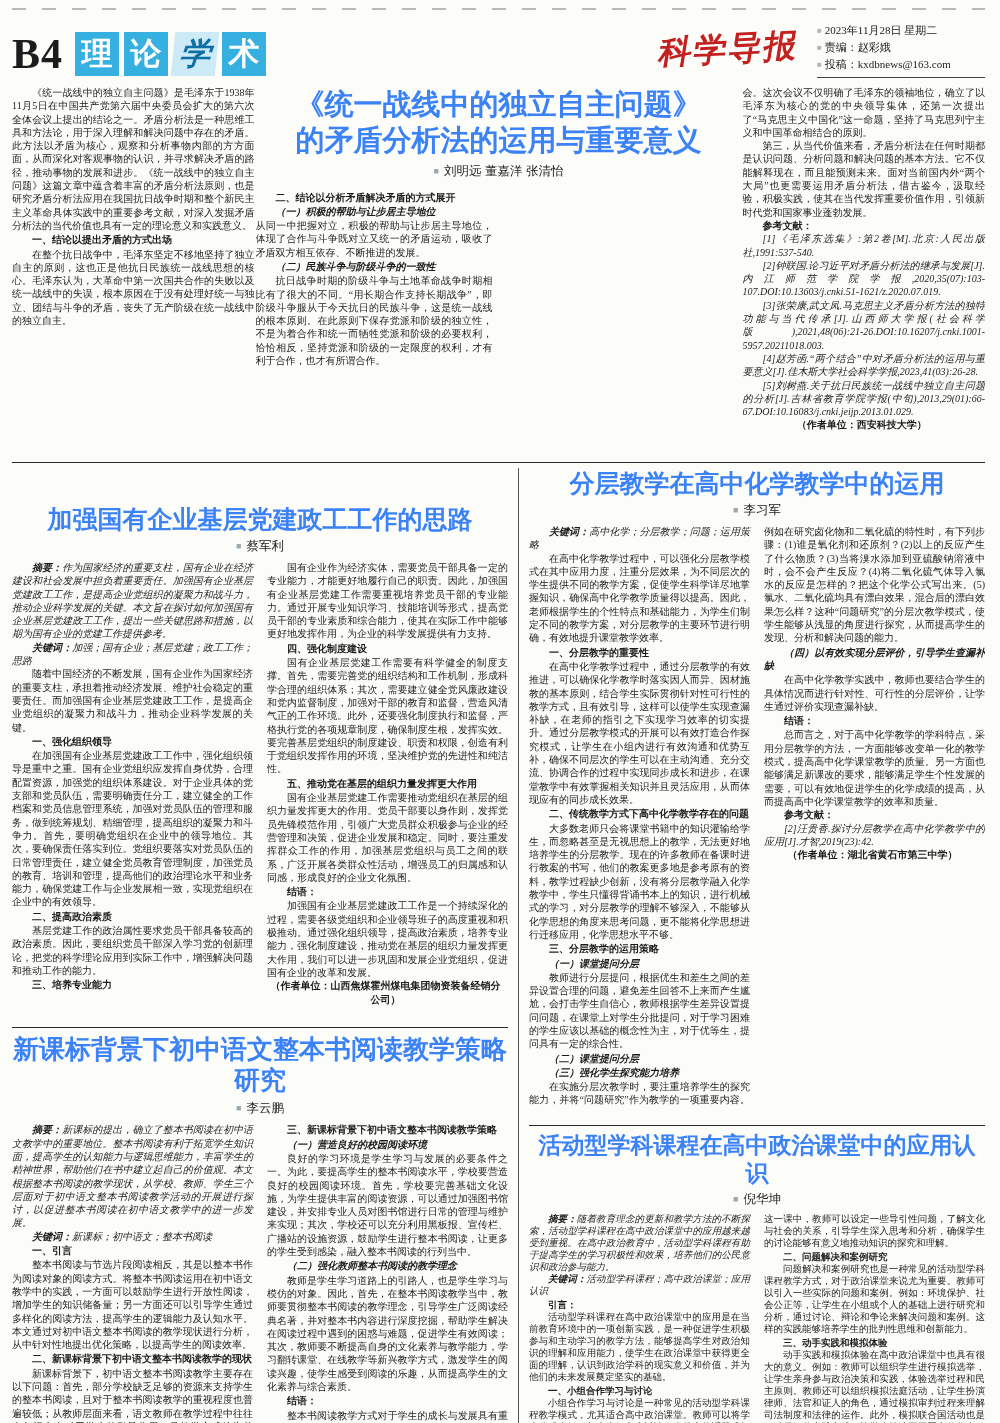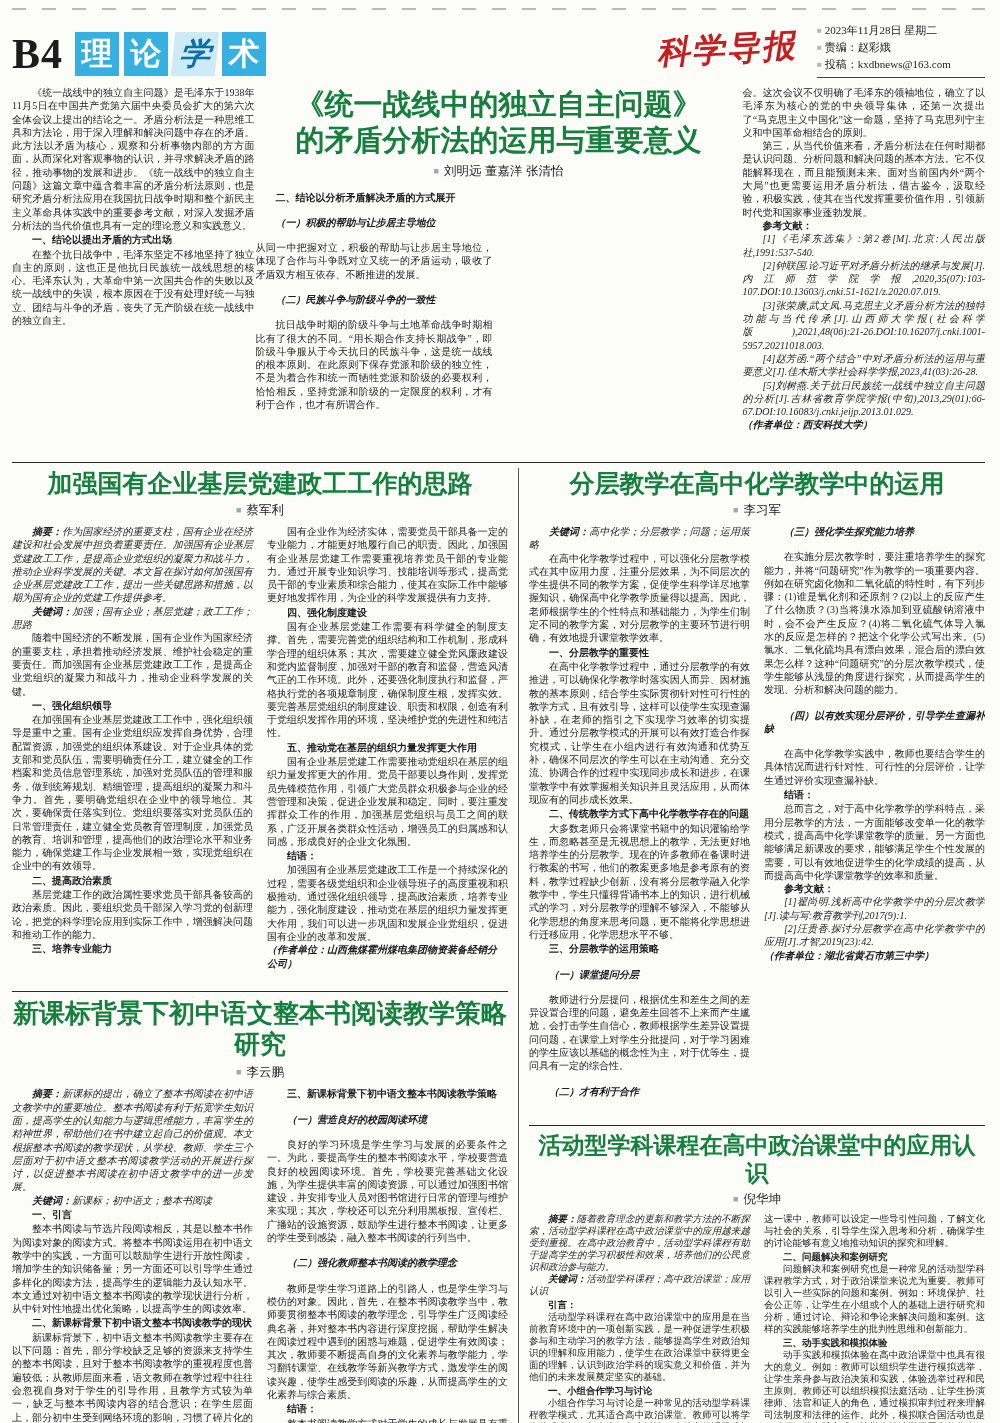--- a/index.html
+++ b/index.html
@@ -18,54 +18,54 @@
   .secblocks { display:flex; gap:5px; }
   .secblock { width:44px; height:44px; background:#35b0e0; color:#fff; font-family:"Liberation Sans","DejaVu Sans",sans-serif;
     font-weight:900; font-size:31px; display:flex; align-items:center; justify-content:center; }
   .secblock.alt { background:#cdeaf7; color:#0d6fa5; font-style:italic; transform:skewX(-6deg); }
   .mh-right { display:flex; align-items:center; gap:18px; }
   .paperlogo { color:#c32020; font-size:33px; font-weight:900; font-family:"DejaVu Serif",serif;
     transform:rotate(-3deg) skewX(-12deg); letter-spacing:2px; }
   .mh-info { font-size:11px; line-height:1.55; border-bottom:1.5px solid #444; padding-bottom:4px; min-width:168px; }
   .mh-info .sq { color:#b5b5b5; font-size:8px; vertical-align:1px; margin-right:3px; }
   
-  .headline { text-align:center; font-family:"Liberation Sans","DejaVu Sans",sans-serif; font-weight:900; color:#15803d; }
+  .headline { text-align:center; font-family:"Liberation Sans","DejaVu Sans",sans-serif; font-weight:900; color:#3b82f6; }
   .byline { text-align:center; font-size:12.5px; font-family:"Liberation Sans","DejaVu Sans",sans-serif; margin:4px 0 6px 0; }
   .byline .sq { color:#9aabb0; font-size:9px; margin-right:5px; vertical-align:1px; }
   .it { font-size:10px; line-height:1.33; text-align:justify; text-justify:inter-character; }
   .it-p { text-indent:2em; }
   .it-cont {}
   .it-h1 { font-family:"Liberation Sans","DejaVu Sans",sans-serif; font-weight:700; text-indent:2em; margin:1px 0; }
   .it-h3 { font-family:"Liberation Sans","DejaVu Sans",sans-serif; font-weight:700; text-indent:2em; margin:1px 0; }
-  .it-h2 { font-weight:700; font-style:italic; text-indent:2em; margin:12px 0; }
+  .it-h2 { font-weight:700; font-style:italic; text-indent:2em; margin:1px 0; }
   .it-abs, .it-kw { font-style:italic; text-indent:2em; }
   .it-abs b, .it-kw b { font-style:italic; }
   .it-ref { font-style:italic; text-indent:2em; }
   .it-refh { font-family:Liberation Sans, sans-serif; font-weight:700; text-indent:2em; }
-  .it-sig { text-align:left; font-weight:700; padding-right:4px; text-indent:0;font-style:italic; }
+  .it-sig { text-align:center; font-weight:700; padding-right:4px; text-indent:0; }
   
   .lead { display:grid; grid-template-columns:1fr 1fr 1fr 1fr; gap:1px; height:372px; overflow:hidden; margin-bottom:4px; }
   .lead-col { overflow:hidden; }
   .lead-mid { grid-column:2 / span 2; display:flex; flex-direction:column; }
   .lead .headline { font-size:29px; line-height:1.25; }
   .lead-body { column-count:2; column-gap:12px; column-fill:auto; flex:1; overflow:hidden; margin-top:4px; }
   
   .rule { border-top:1.2px solid #2a2a2a; }
   .lower { display:flex; margin-top:5px; }
   .half-l { width:52%; padding-right:10px; }
   .half-r { width:48%; padding-left:10px; border-left:1px solid #555; }
   .art .headline { font-size:25px; line-height:1.2; }
   .art-body { column-count:2; column-gap:14px; column-fill:auto; overflow:hidden; }
   .party-body { height:448px; }
   .chem-body { height:588px; }
   .reading-body { height:364px; }
   .politics-body { height:232px; }
   .politics-body .it { font-size:9.5px; line-height:1.26; }
   .art { overflow:hidden; }
-  .art-party { height:518px; }
+  .art-party { height:518px;margin-top:36px; }
   .art-chem { height:652px; }
   .art-reading { height:428px; }
   .art-politics { height:292px; }
   .halfrule { border-top:1.2px solid #2a2a2a; margin:5px 0 6px 0; }
 </style>
 </head>
 <body>
 
 <div class="page">
   <div class="tickline"></div>
@@ -179,29 +179,28 @@
         <div class="art-body chem-body">
             <div class="it it-kw"><b>关键词：</b>高中化学；分层教学；问题；运用策略</div>
             <div class="it it-p">在高中化学教学过程中，可以强化分层教学模式在其中应用力度，注重分层效果，为不同层次的学生提供不同的教学方案，促使学生科学详尽地掌握知识，确保高中化学教学质量得以提高。因此，老师根据学生的个性特点和基础能力，为学生们制定不同的教学方案，对分层教学的主要环节进行明确，有效地提升课堂教学效率。</div>
             <div class="it it-h1">一、分层教学的重要性</div>
             <div class="it it-p">在高中化学教学过程中，通过分层教学的有效推进，可以确保化学教学时落实因人而异、因材施教的基本原则，结合学生实际贯彻针对性可行性的教学方式，且有效引导，这样可以使学生实现查漏补缺，在老师的指引之下实现学习效率的切实提升。通过分层教学模式的开展可以有效打造合作探究模式，让学生在小组内进行有效沟通和优势互补，确保不同层次的学生可以在主动沟通、充分交流、协调合作的过程中实现同步成长和进步，在课堂教学中有效掌握相关知识并且灵活应用，从而体现应有的同步成长效果。</div>
             <div class="it it-h1">二、传统教学方式下高中化学教学存在的问题</div>
             <div class="it it-p">大多数老师只会将课堂书籍中的知识灌输给学生，而忽略甚至是无视思想上的教学，无法更好地培养学生的分层教学。现在的许多教师在备课时进行教案的书写，他们的教案更多地是参考原有的资料，教学过程缺少创新，没有将分层教学融入化学教学中，学生只懂得背诵书本上的知识，进行机械式的学习，对分层教学的理解不够深入，不能够从化学思想的角度来思考问题，更不能将化学思想进行迁移应用，化学思想水平不够。</div>
             <div class="it it-h1">三、分层教学的运用策略</div>
             <div class="it it-h2">（一）课堂提问分层</div>
             <div class="it it-p">教师进行分层提问，根据优生和差生之间的差异设置合理的问题，避免差生回答不上来而产生尴尬，会打击学生自信心，教师根据学生差异设置提问问题，在课堂上对学生分批提问，对于学习困难的学生应该以基础的概念性为主，对于优等生，提问具有一定的综合性。</div>
-            <div class="it it-h2">（二）才有利于合作</div>
+            <div class="it it-h2">（二）课堂提问分层</div>
             <div class="it it-h2">（三）强化学生探究能力培养</div>
             <div class="it it-p">在实施分层次教学时，要注重培养学生的探究能力，并将“问题研究”作为教学的一项重要内容。例如在研究卤化物和二氧化硫的特性时，有下列步骤：(1)谁是氧化剂和还原剂？(2)以上的反应产生了什么物质？(3)当将溴水添加到亚硫酸钠溶液中时，会不会产生反应？(4)将二氧化硫气体导入氯水的反应是怎样的？把这个化学公式写出来。(5)氯水、二氧化硫均具有漂白效果，混合后的漂白效果怎么样？这种“问题研究”的分层次教学模式，使学生能够从浅显的角度进行探究，从而提高学生的发现、分析和解决问题的能力。</div>
             <div class="it it-h2">（四）以有效实现分层评价，引导学生查漏补缺</div>
             <div class="it it-p">在高中化学教学实践中，教师也要结合学生的具体情况而进行针对性、可行性的分层评价，让学生通过评价实现查漏补缺。</div>
             <div class="it it-h3">结语：</div>
             <div class="it it-p">总而言之，对于高中化学教学的学科特点，采用分层教学的方法，一方面能够改变单一化的教学模式，提高高中化学课堂教学的质量。另一方面也能够满足新课改的要求，能够满足学生个性发展的需要，可以有效地促进学生的化学成绩的提高，从而提高高中化学课堂教学的效率和质量。</div>
             <div class="it it-refh">参考文献：</div>
-            <div class="it it-ref">[1]翟尚明.浅析高中化学教学中的分层次教学[J].读与写:教育教学刊,2017(9):1.</div>
             <div class="it it-ref">[2]汪贵香.探讨分层教学在高中化学教学中的应用[J].才智,2019(23):42.</div>
             <div class="it it-sig">（作者单位：湖北省黄石市第三中学）</div>
           </div>
       </div>
       <div class="halfrule"></div>
       <div class="art art-politics">
         <div class="headline" style="font-size:23px">活动型学科课程在高中政治课堂中的应用认识</div>
         <div class="byline"><span class="sq">■</span><span>倪华坤</span></div>
         <div class="art-body politics-body">
             <div class="it it-abs"><b>摘要：</b>随着教育理念的更新和教学方法的不断探索，活动型学科课程在高中政治课堂中的应用越来越受到重视。在高中政治教育中，活动型学科课程有助于提高学生的学习积极性和效果，培养他们的公民意识和政治参与能力。</div>

